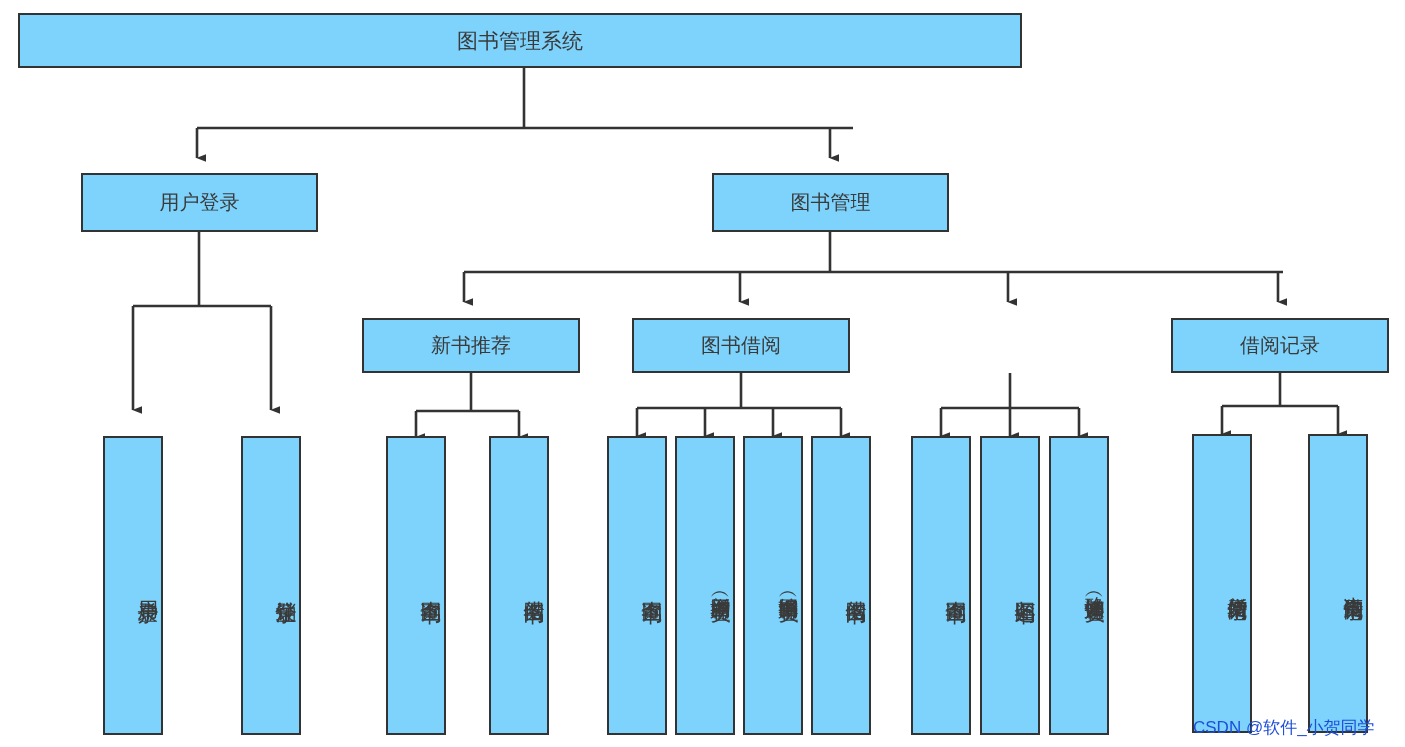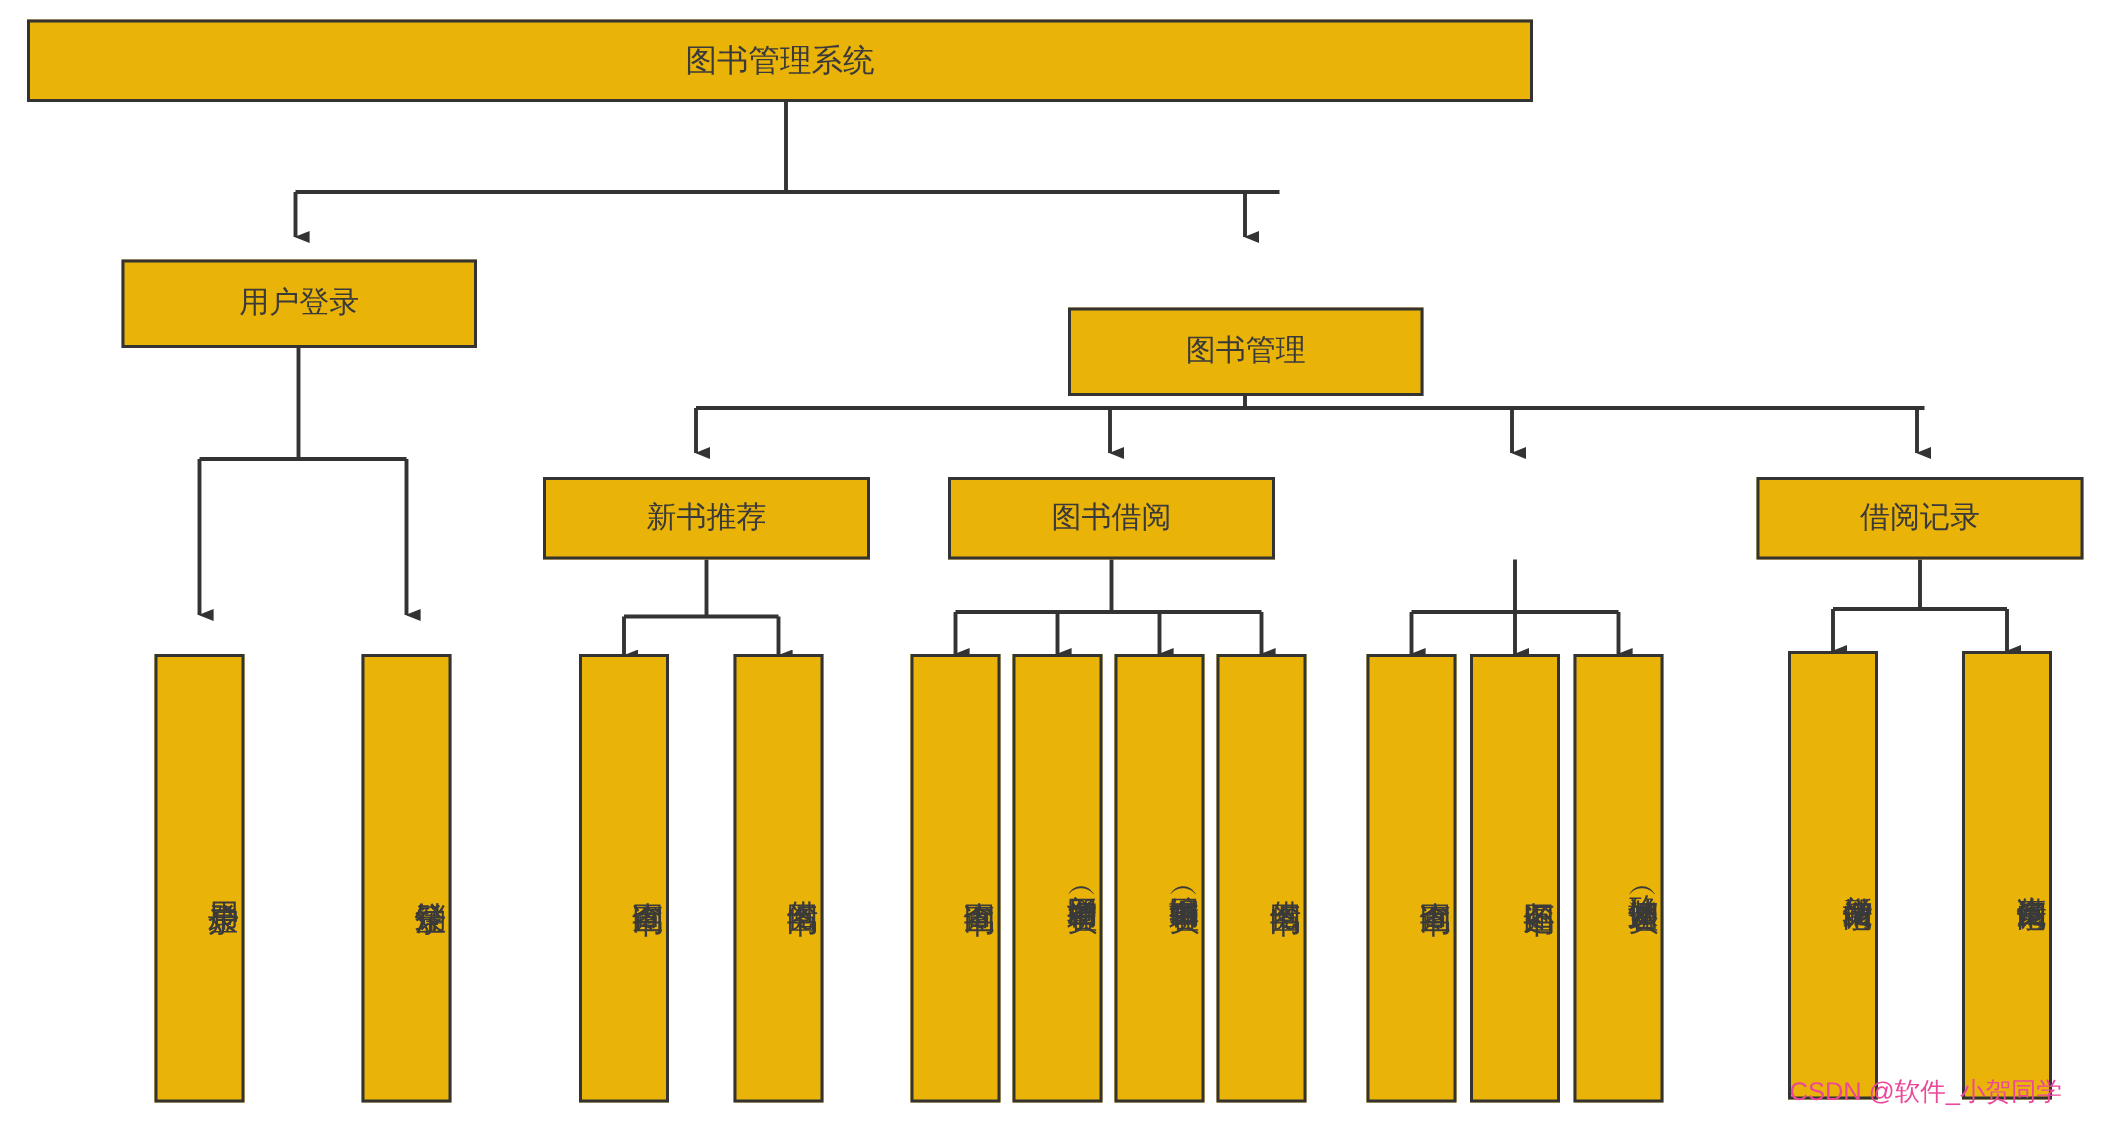--- a/index.html
+++ b/index.html
@@ -22,21 +22,21 @@
     position: absolute;
     left: 0;
     top: 0;
     width: 1405px;
     height: 747px;
     pointer-events: none;
   }
   .node {
     position: absolute;
     box-sizing: border-box;
-    background: #eab308;
+    background: #7dd3fc;
     border: 2px solid #333333;
     display: flex;
     align-items: center;
     justify-content: center;
     color: #3a3a3a;
     text-align: left;
     line-height: 1.22;
     user-select: none;
   }
   .node.root {
@@ -55,21 +55,21 @@
     letter-spacing: 1px;
     padding: 8px 0;
     align-items: flex-start;
     justify-content: center;
   }
   .node.leaf.tall-text {
     font-size: 20px;
   }
   .watermark {
     position: absolute;
-    color: #ec4899;
+    color: #1d4ed8;
     font-size: 17px;
     white-space: nowrap;
     user-select: none;
   }
 </style>
 </head>
 <body>
 
 <div id="diagram-root">
 
@@ -120,21 +120,21 @@
       <path d="M 1222,406 L 1338,406"></path>
       <path d="M 1222,406 L 1222,434" marker-end="url(#arrowhead)"></path>
       <path d="M 1338,406 L 1338,434" marker-end="url(#arrowhead)"></path>
     </g>
   </svg>
 
   <div class="node root" style="left:18px; top:13px; width:1004px; height:55px;">图书管理系统</div>
 
   <div class="node level1" style="left:81px; top:173px; width:237px; height:59px;">用户登录</div>
 
-  <div class="node level1" style="left:712px; top:173px; width:237px; height:59px;margin-top:32px;">图书管理</div>
+  <div class="node level1" style="left:712px; top:173px; width:237px; height:59px;">图书管理</div>
 
   <div class="node level2" style="left:632px; top:318px; width:218px; height:55px;">图书借阅</div>
 
   <div class="node level2" style="left:362px; top:318px; width:218px; height:55px;">新书推荐</div>
 
 
   <div class="node level2" style="left:1171px; top:318px; width:218px; height:55px;">借阅记录</div>
 
   <div class="node leaf" style="left:103px; top:436px; width:60px; height:299px;">用户登录</div>
 

